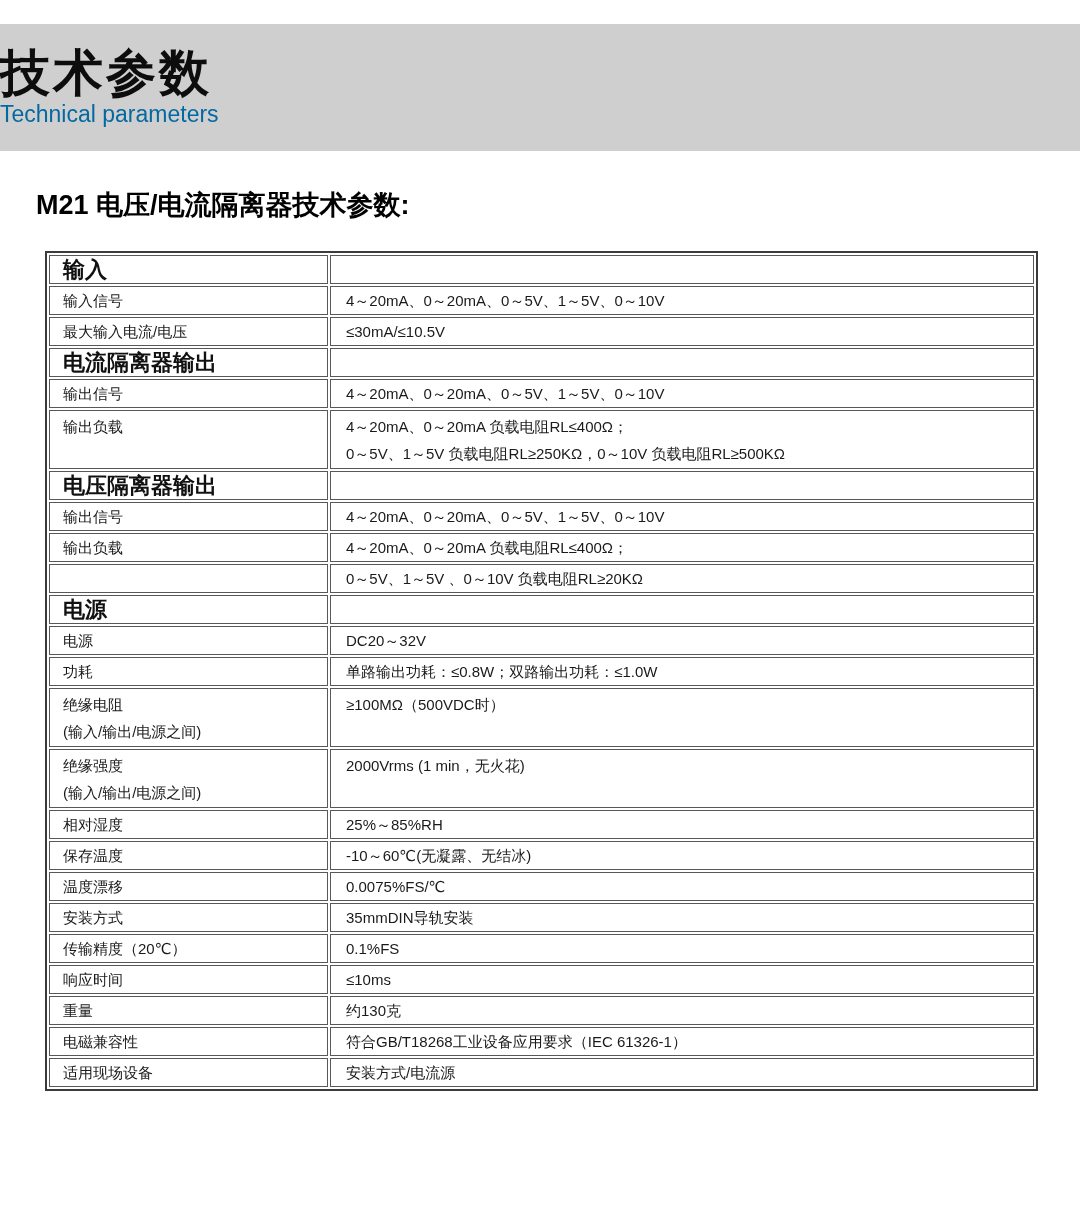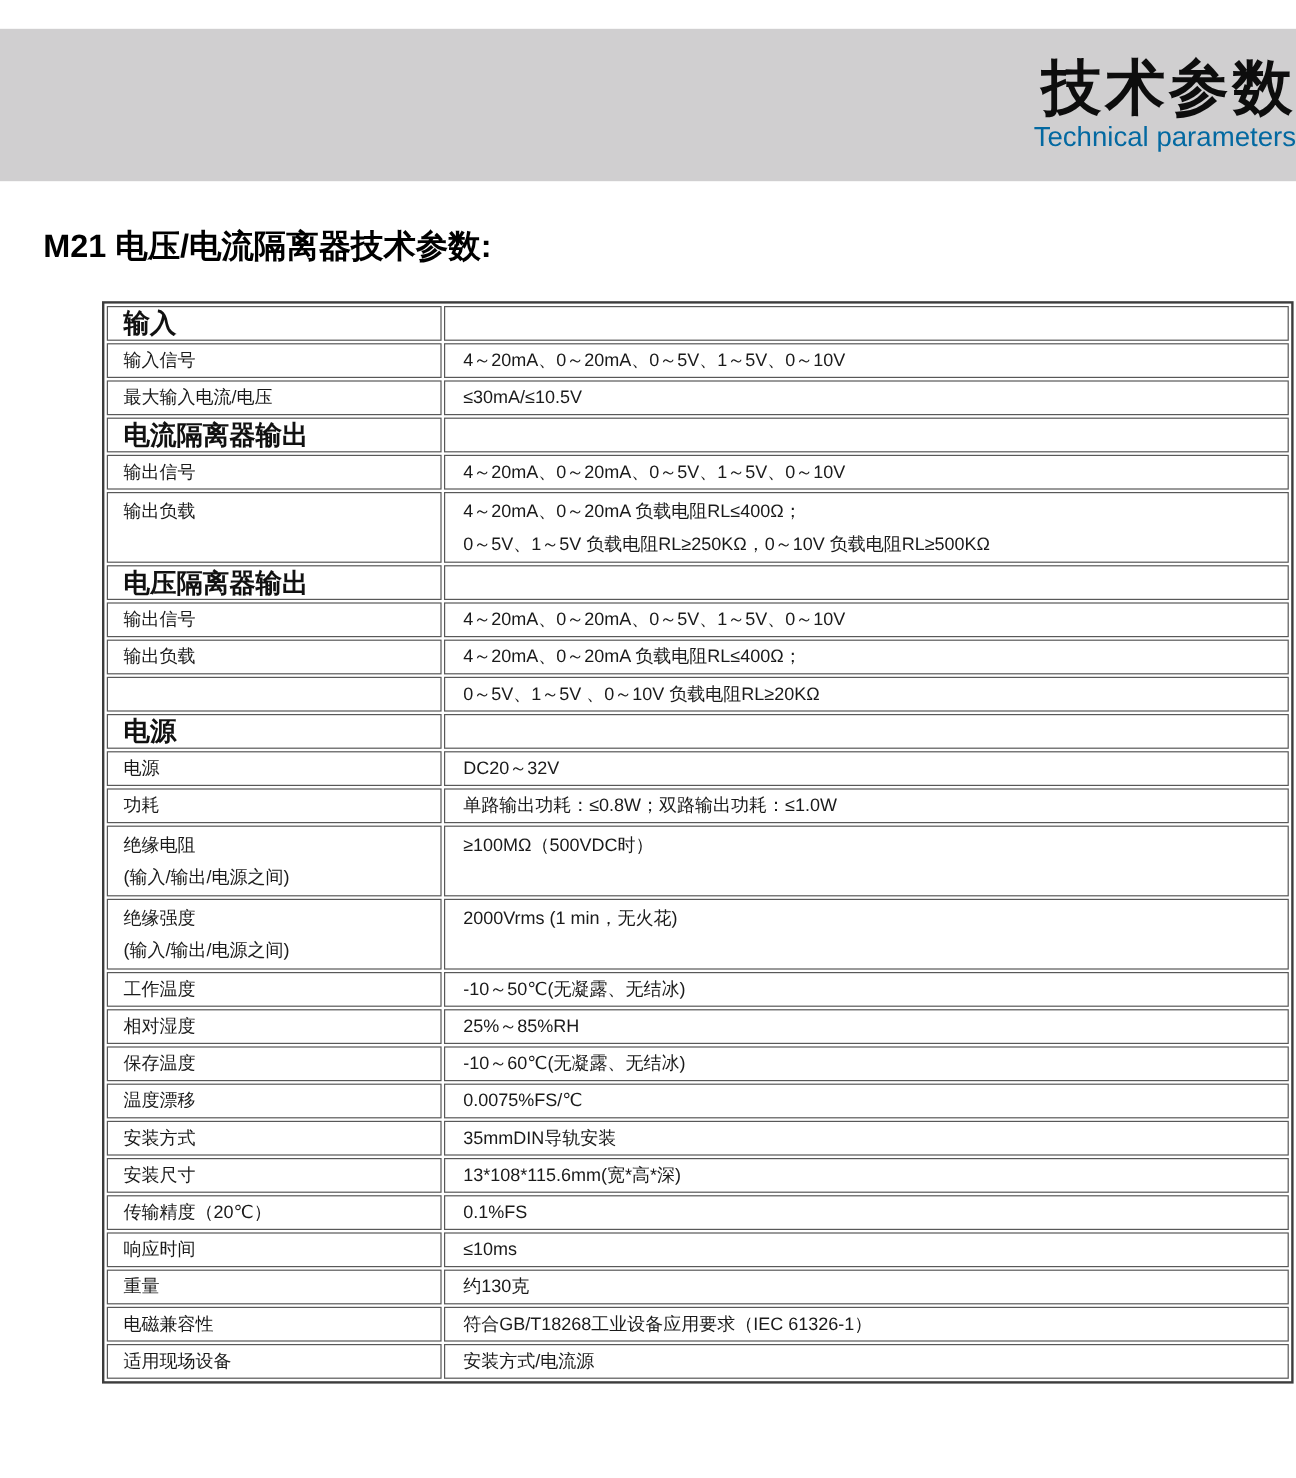--- a/index.html
+++ b/index.html
@@ -3,37 +3,37 @@
 <meta charset="utf-8">
 <style>
   html,body{margin:0;padding:0;}
   body{
     width:1080px;height:1232px;position:relative;background:#ffffff;
     font-family:"Liberation Sans","DejaVu Sans",sans-serif;
     color:#1a1a1a;overflow:hidden;
   }
   .banner{
     position:absolute;left:0;top:24px;width:1080px;height:127px;
-    background:#d0cfd0;text-align:right;
+    background:#d0cfd0;text-align:left;
   }
   .banner-title{
     margin:0;padding-top:22px;font-size:50px;line-height:54px;
     font-weight:700;color:#0d0d0d;letter-spacing:3px;
   }
   .banner-subtitle{
     margin:0;font-size:23px;line-height:28px;color:#0369a1;font-weight:400;
   }
   .section-heading{
     position:absolute;left:36px;top:188px;margin:0;
     font-size:27px;line-height:34px;font-weight:700;color:#000000;
   }
   table.spec{
     position:absolute;left:45px;top:251px;width:993px;
     border:2px solid #3c3c3c;border-collapse:separate;border-spacing:2px;
-    background:#ffffff;table-layout:fixed;margin-left:40px;
+    background:#ffffff;table-layout:fixed;
   }
   td{
     border:1px solid #585858;height:27px;vertical-align:middle;
     font-size:15px;line-height:26px;color:#1a1a1a;
     padding:0 8px 0 13px;overflow:hidden;white-space:nowrap;
   }
   td div{white-space:nowrap;}
   td.c-label{width:256px;}
   td.c-value{padding-left:15px;}
   tr.section td.c-label{font-weight:700;font-size:22px;color:#111111;}
@@ -169,28 +169,20 @@
         <td class="c-label">
           <div>绝缘强度</div>
           <div>(输入/输出/电源之间)</div>
         </td>
         <td class="c-value">
           <div>2000Vrms (1 min，无火花)</div>
         </td>
       </tr>
       <tr class="data">
         <td class="c-label">
-          <div>工作温度</div>
-        </td>
-        <td class="c-value">
-          <div>-10～50℃(无凝露、无结冰)</div>
-        </td>
-      </tr>
-      <tr class="data">
-        <td class="c-label">
           <div>相对湿度</div>
         </td>
         <td class="c-value">
           <div>25%～85%RH</div>
         </td>
       </tr>
       <tr class="data">
         <td class="c-label">
           <div>保存温度</div>
         </td>
@@ -205,28 +197,20 @@
         <td class="c-value">
           <div>0.0075%FS/℃</div>
         </td>
       </tr>
       <tr class="data">
         <td class="c-label">
           <div>安装方式</div>
         </td>
         <td class="c-value">
           <div>35mmDIN导轨安装</div>
-        </td>
-      </tr>
-      <tr class="data">
-        <td class="c-label">
-          <div>安装尺寸</div>
-        </td>
-        <td class="c-value">
-          <div>13*108*115.6mm(宽*高*深)</div>
         </td>
       </tr>
       <tr class="data">
         <td class="c-label">
           <div>传输精度（20℃）</div>
         </td>
         <td class="c-value">
           <div>0.1%FS</div>
         </td>
       </tr>

